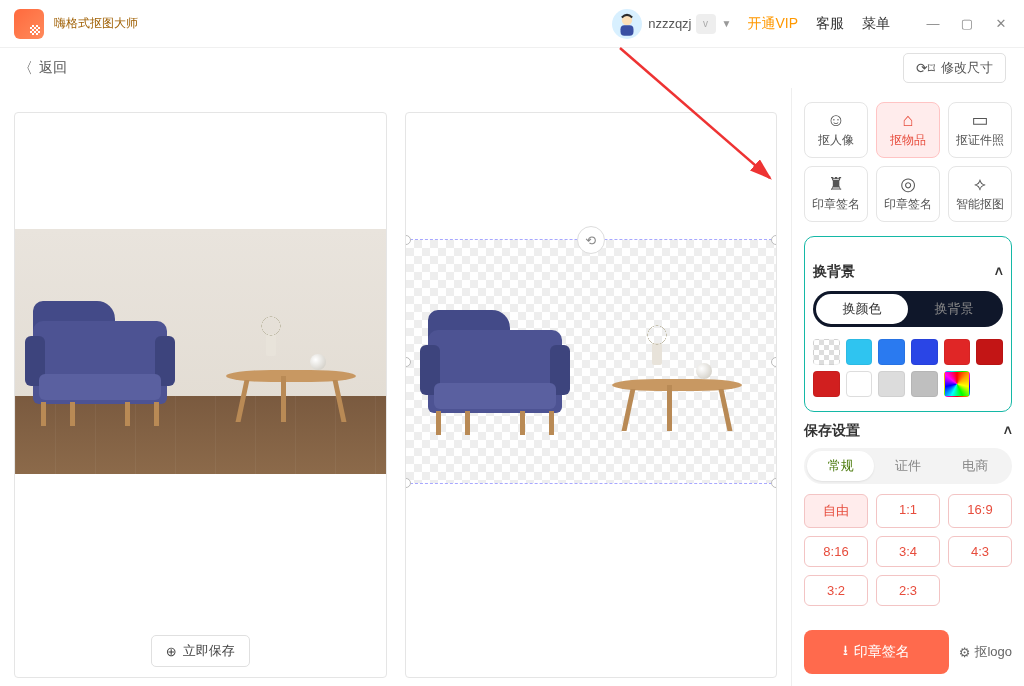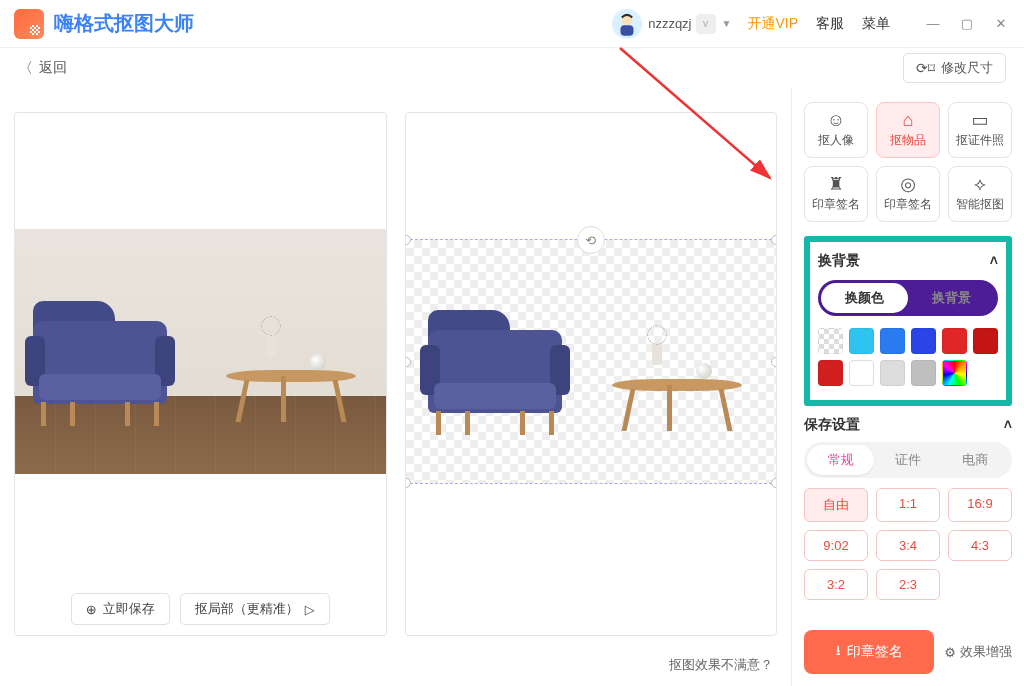--- a/index.html
+++ b/index.html
@@ -2,21 +2,21 @@
 <html><head>
 <meta charset="utf-8">
 <style>
 * { margin: 0; padding: 0; box-sizing: border-box; font-family: "Microsoft YaHei", "PingFang SC", sans-serif; }
 body { width: 1024px; height: 686px; background: #fff; overflow: hidden; font-size: 13px; color: #333; }
 
 
 .titlebar { height: 48px; display: flex; align-items: center; padding: 0 14px; background: #fff; border-bottom: 1px solid #f0f0f0; }
 .app-logo { width: 30px; height: 30px; border-radius: 6px; background: linear-gradient(135deg,#ff6a3d,#ff8a5c); display: flex; align-items: center; justify-content: center; color:#fff; font-weight:bold; margin-right:10px; position:relative; }
 .app-logo::after { content:""; position:absolute; right:4px; bottom:4px; width:10px; height:10px; background: repeating-conic-gradient(#fff 0 25%, transparent 0 50%) 0 0/4px 4px; }
-.app-title { font-size: 20px; font-weight: 700; color: #3b82f6; }
+.app-title { font-size: 12px; font-weight: 400; color: #a16207; }
 .title-spacer { flex: 1; }
 .avatar { width: 30px; height: 30px; border-radius: 50%; background: #d8f0ff; display:flex; align-items:center; justify-content:center; margin-right:6px; overflow:hidden; }
 .avatar svg { width: 26px; height: 26px; }
 .username { color:#555; margin-right:4px; }
 .vip-badge { width:20px; height:20px; border-radius:4px; background:#eee; margin-right:6px; display:flex; align-items:center; justify-content:center; font-size:10px; color:#aaa; }
 .dropdown-caret { color:#999; margin-right:16px; font-size:10px; }
 .top-link { margin-right: 18px; font-size: 14px; cursor:pointer; }
 .vip-link { color: #ff9800; font-weight: 500; }
 .win-btn { width: 18px; height: 18px; margin-left: 16px; color:#888; display:flex; align-items:center; justify-content:center; cursor:pointer; }
 
@@ -72,34 +72,34 @@
 
 
 .sidepanel { width: 233px; border-left:1px solid #eee; padding: 14px 12px 12px 12px; overflow:hidden; position:relative; }
 .sp-title { font-weight:600; font-size:14px; display:flex; align-items:center; gap:6px; margin-bottom:10px; }
 .sp-title .q { width:16px; height:16px; border-radius:50%; background:#eee; color:#aaa; font-size:11px; display:flex; align-items:center; justify-content:center; }
 .type-grid { display:grid; grid-template-columns: repeat(3, 1fr); gap:8px; margin-bottom:14px; }
 .type-card { border:1px solid #e5e5e5; border-radius:8px; height:56px; display:flex; flex-direction:column; align-items:center; justify-content:center; gap:3px; font-size:12px; color:#555; cursor:pointer; }
 .type-card.active { background:#ffecec; border-color:#ffc4c4; color:#e74c3c; }
 .type-card .ico { font-size:18px; line-height:1; }
 
-.red-box { border:6px solid #14b8a6; border-radius:3px; padding:10px 8px 14px 8px; margin-bottom:10px; }
+.red-box { border:1px solid #14b8a6; border-radius:10px; padding:26px 8px 14px 8px; margin-bottom:10px; }
 .collapse-head { display:flex; align-items:center; justify-content:space-between; font-weight:600; font-size:14px; margin-bottom:10px; }
-.tab-pill { display:flex; background:#4c1d95; border-radius:20px; padding:3px; margin-bottom:12px;font-weight:bold; }
+.tab-pill { display:flex; background:#0f172a; border-radius:20px; padding:3px; margin-bottom:12px; }
 .tab-pill .tab { flex:1; text-align:center; padding:6px 0; font-size:13px; border-radius:16px; cursor:pointer; color:#888; }
 .tab-pill .tab.active { background:#fff; color:#333; box-shadow:0 1px 2px rgba(0,0,0,.08); }
 .swatches { display:grid; grid-template-columns: repeat(6, 1fr); gap:6px; }
 .swatch { height:26px; border-radius:4px; cursor:pointer; border:1px solid rgba(0,0,0,.05); }
 .swatch.trans { background: repeating-conic-gradient(#ddd 0 25%, #fff 0 50%) 0 0/10px 10px; }
 .swatch.rainbow { background: conic-gradient(red,orange,yellow,lime,cyan,blue,magenta,red); }
 
 .size-head { display:flex; align-items:center; justify-content:space-between; font-weight:600; font-size:14px; margin-bottom:8px; }
 .size-tabs { display:flex; background:#f3f3f3; border-radius:20px; padding:3px; margin-bottom:10px; }
 .size-tabs .tab { flex:1; text-align:center; padding:6px 0; font-size:13px; border-radius:16px; cursor:pointer; color:#888; }
-.size-tabs .tab.active { background:#fff; color:#ec4899; box-shadow:0 1px 2px rgba(0,0,0,.08); }
+.size-tabs .tab.active { background:#fff; color:#4d7c0f; box-shadow:0 1px 2px rgba(0,0,0,.08); }
 .ratio-grid { display:grid; grid-template-columns: repeat(3,1fr); gap:8px; }
 .ratio { border:1px solid #f3c4c4; border-radius:6px; text-align:center; padding:7px 0; font-size:13px; color:#e74c3c; cursor:pointer; }
 .ratio.sel { background:#ffecec; }
 
 .bottom-actions { position:absolute; left:12px; right:12px; bottom:12px; display:flex; gap:10px; align-items:center; }
 .save-btn { flex:1; background:#ff6a4d; color:#fff; border-radius:8px; padding:10px 0; text-align:center; font-size:14px; display:flex; align-items:center; justify-content:center; gap:6px; cursor:pointer; }
 .save-settings { display:flex; align-items:center; gap:4px; color:#666; font-size:13px; cursor:pointer; }
 
 
 .red-arrow { position:absolute; pointer-events:none; }
@@ -168,24 +168,20 @@
               <div class="table-leg t1"></div>
                 <div class="table-leg t2"></div>
                 <div class="table-leg t3"></div>
             </div>
           </div>
         </div>
         <div class="left-actions">
           <div class="pill-btn">
             <span>⊕</span>
             <span>立即保存</span>
-          </div>
-          <div class="pill-btn">
-            <span>抠局部（更精准）</span>
-            <span>▷</span>
           </div>
         </div>
       </div>
 
       <div class="board">
         <div class="board-inner">
           <div class="crop-frame">
             <div class="checker"></div>
             <div class="refresh-badge">⟲</div>
             <div style="position:absolute; inset:0;">
@@ -212,23 +208,20 @@
             <div class="handle h-tl"></div>
             <div class="handle h-tr"></div>
             <div class="handle h-bl"></div>
             <div class="handle h-br"></div>
             <div class="handle h-ml"></div>
             <div class="handle h-mr"></div>
           </div>
         </div>
       </div>
     </div>
-    <div class="footer-row">
-      <span class="feedback-text">抠图效果不满意？</span>
-    </div>
 
     <svg class="red-arrow" style="left:610px; top:38px;" width="180" height="160">
       <defs>
           <marker id="ah" markerWidth="10" markerHeight="10" refX="8" refY="3" orient="auto">
             <path d="M0,0 L0,6 L9,3 z" fill="#e33"></path>
           </marker>
         </defs>
       <line x1="10" y1="10" x2="160" y2="140" stroke="#e33" stroke-width="2.5" marker-end="url(#ah)"></line>
     </svg>
   </div>
@@ -291,31 +284,31 @@
     </div>
     <div class="size-tabs">
       <div class="tab active">常规</div>
       <div class="tab">证件</div>
       <div class="tab">电商</div>
     </div>
     <div class="ratio-grid">
       <div class="ratio sel">自由</div>
       <div class="ratio">1:1</div>
       <div class="ratio">16:9</div>
-      <div class="ratio">9:02</div>
+      <div class="ratio">8:16</div>
       <div class="ratio">3:4</div>
       <div class="ratio">4:3</div>
       <div class="ratio">3:2</div>
       <div class="ratio">2:3</div>
     </div>
 
     <div class="bottom-actions">
       <div class="save-btn">
         <span>⭳</span>
         <span>印章签名</span>
       </div>
       <div class="save-settings">
         <span>⚙</span>
-        <span>效果增强</span>
+        <span>抠logo</span>
       </div>
     </div>
   </div>
 </div>
 
 </body></html>

